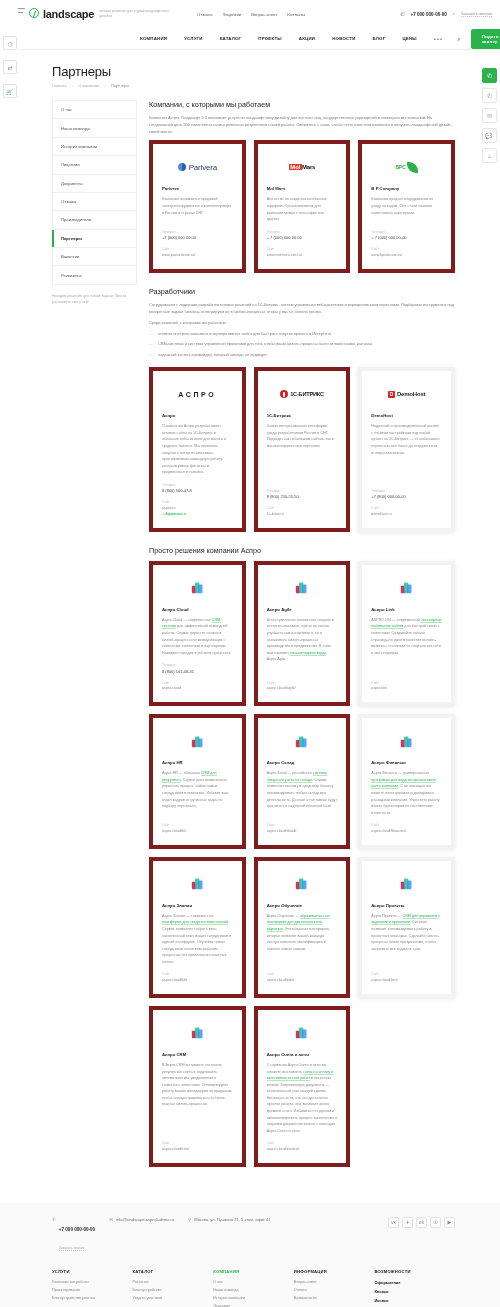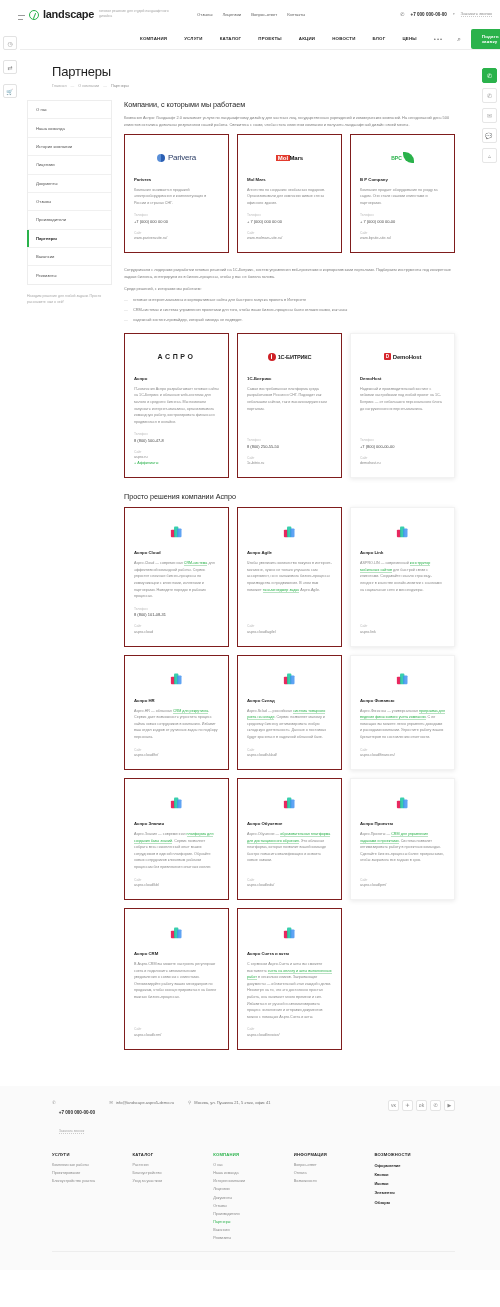--- a/index.html
+++ b/index.html
@@ -35,21 +35,21 @@
     font-size: 6px; color: #9a9a9a;
   }
   .rrail-btn.green { background: #2ab24b; border-color: #2ab24b; color: #fff; }
 
   
   .site-header { width: 500px; background: #fff; padding: 0 0 0 0; }
   .header-top {
     display: flex; align-items: center;
     height: 28px; padding: 0 8px 0 18px;
   }
-  .brand-wrap { display: flex; align-items: flex-end; gap: 4px; }
+  .brand-wrap { display: flex; align-items: flex-start; gap: 4px; }
   .burger { width: 7px; height: 5px; display: flex; flex-direction: column;
             justify-content: space-between; }
   .burger i { display: block; height: 1px; background: #9a9a9a; }
   .burger i:nth-child(1) { width: 7px; }
   .burger i:nth-child(2) { width: 5px; }
   .logo-mark {
     width: 10px; height: 10px; border: 1.3px solid #2ab24b; border-radius: 50%;
     position: relative; flex: none;
   }
   .logo-mark::after {
@@ -81,21 +81,21 @@
   }
 
   
   .page-head { padding: 14px 0 8px 52px; }
   .page-title { font-size: 13px; font-weight: 400; color: #1f1f1f; letter-spacing: -0.2px;}
   .breadcrumb { display: flex; gap: 4px; font-size: 3.8px; color: #a8a8a8; margin-top: 5px; }
   .breadcrumb .sep { color: #c9c9c9; }
   .breadcrumb .cur { color: #8a8a8a; }
 
   
-  .page-body { display: flex; padding: 4px 45px 0 27px; gap: 12px; align-items: flex-start; }
+  .page-body { display: flex; padding: 4px 45px 0 52px; gap: 12px; align-items: flex-start; }
   .sidebar { width: 85px; flex: none; border: 1px solid #ededed; background:#fff;}
   .side-item {
     font-size: 4.2px; color: #555; padding: 6.2px 8px; border-bottom: 1px solid #f0f0f0;
     position: relative;
   }
   .side-item:last-child { border-bottom: none; }
   .side-item.active { font-weight: 700; color: #1f1f1f; }
   .side-item.active::before {
     content: ""; position: absolute; left: -1px; top: 0; bottom: 0; width: 1.6px; background: #2ab24b;
   }
@@ -105,21 +105,21 @@
   .sec-title { font-size: 7.2px; color: #1f1f1f; font-weight: 400; margin-bottom: 6px; }
   .sec-para { font-size: 3.9px; color: #7d7d7d; line-height: 1.75; margin-bottom: 5px; }
   .sec-para.tight { margin-bottom: 3px; }
   .bullets { list-style: none; margin: 4px 0 9px 0; }
   .bullets li { font-size: 3.9px; color: #7d7d7d; line-height: 1.7; padding-left: 9px; position: relative; margin-bottom: 3.5px;}
   .bullets li::before { content: "—"; position: absolute; left: 0; color: #bdbdbd; }
 
   
   .grid3 { display: grid; grid-template-columns: repeat(3, 1fr); gap: 8px; margin-bottom: 14px; }
   .card {
-    border: 1px solid #7f1d1d; background: #fff; padding: 10px 9px 12px 9px;
+    border: 4px solid #7f1d1d; background: #fff; padding: 10px 9px 12px 9px;
     display: flex; flex-direction: column;
   }
   .card.elevated { box-shadow: 0 1px 5px rgba(0,0,0,0.09); border-color: #f2f2f2; }
   .card-logo { height: 26px; display: flex; align-items: center; justify-content: center; margin-bottom: 6px;}
   .card-name { font-size: 4.3px; font-weight: 700; color: #1f1f1f; margin-bottom: 5px; }
   .card-desc { font-size: 3.7px; color: #8a8a8a; line-height: 1.78; flex: 1; }
   .card-desc b { color: #2ab24b; font-weight: 400; border-bottom: 1px solid #b9e2c3; }
   .meta-label { font-size: 3.3px; color: #bdbdbd; margin-top: 7px; }
   .meta-val { font-size: 4px; color: #4a4a4a; margin-top: 1.5px; }
   .meta-val.link { color: #8a8a8a; font-size: 3.7px; }
@@ -305,20 +305,21 @@
           <div class="meta-label">Телефон</div>
           <div class="meta-val">+ 7 (000) 000 00-00</div>
           <div class="meta-label">Сайт</div>
           <div class="meta-val link">www.bpsite-site.ru/</div>
         </div>
 
       </div>
     </section>
 
     <section>
+      <h2 class="sec-title">Разработчики</h2>
       <p class="sec-para">Сотрудничаем с лидерами разработки готовых решений на 1С-Битрикс, систем управления веб-проектами и корпоративными порталами. Подбираем инструменты под конкретные задачи бизнеса, интегрируем их в бизнес-процессы, чтобы у вас не болела голова.</p>
       <p class="sec-para tight">Среди решений, с которыми мы работаем:</p>
       <ul class="bullets">
         <li>готовые интернет-магазины и корпоративные сайты для быстрого запуска проекта в Интернете</li>
         <li>CRM-системы и системы управления проектами для того, чтобы ваши бизнес-процессы были отлаженными, как часы</li>
         <li>надежный хостинг-провайдер, который никогда не подведет.</li>
       </ul>
       <div class="grid3">
 
         <div class="card">

